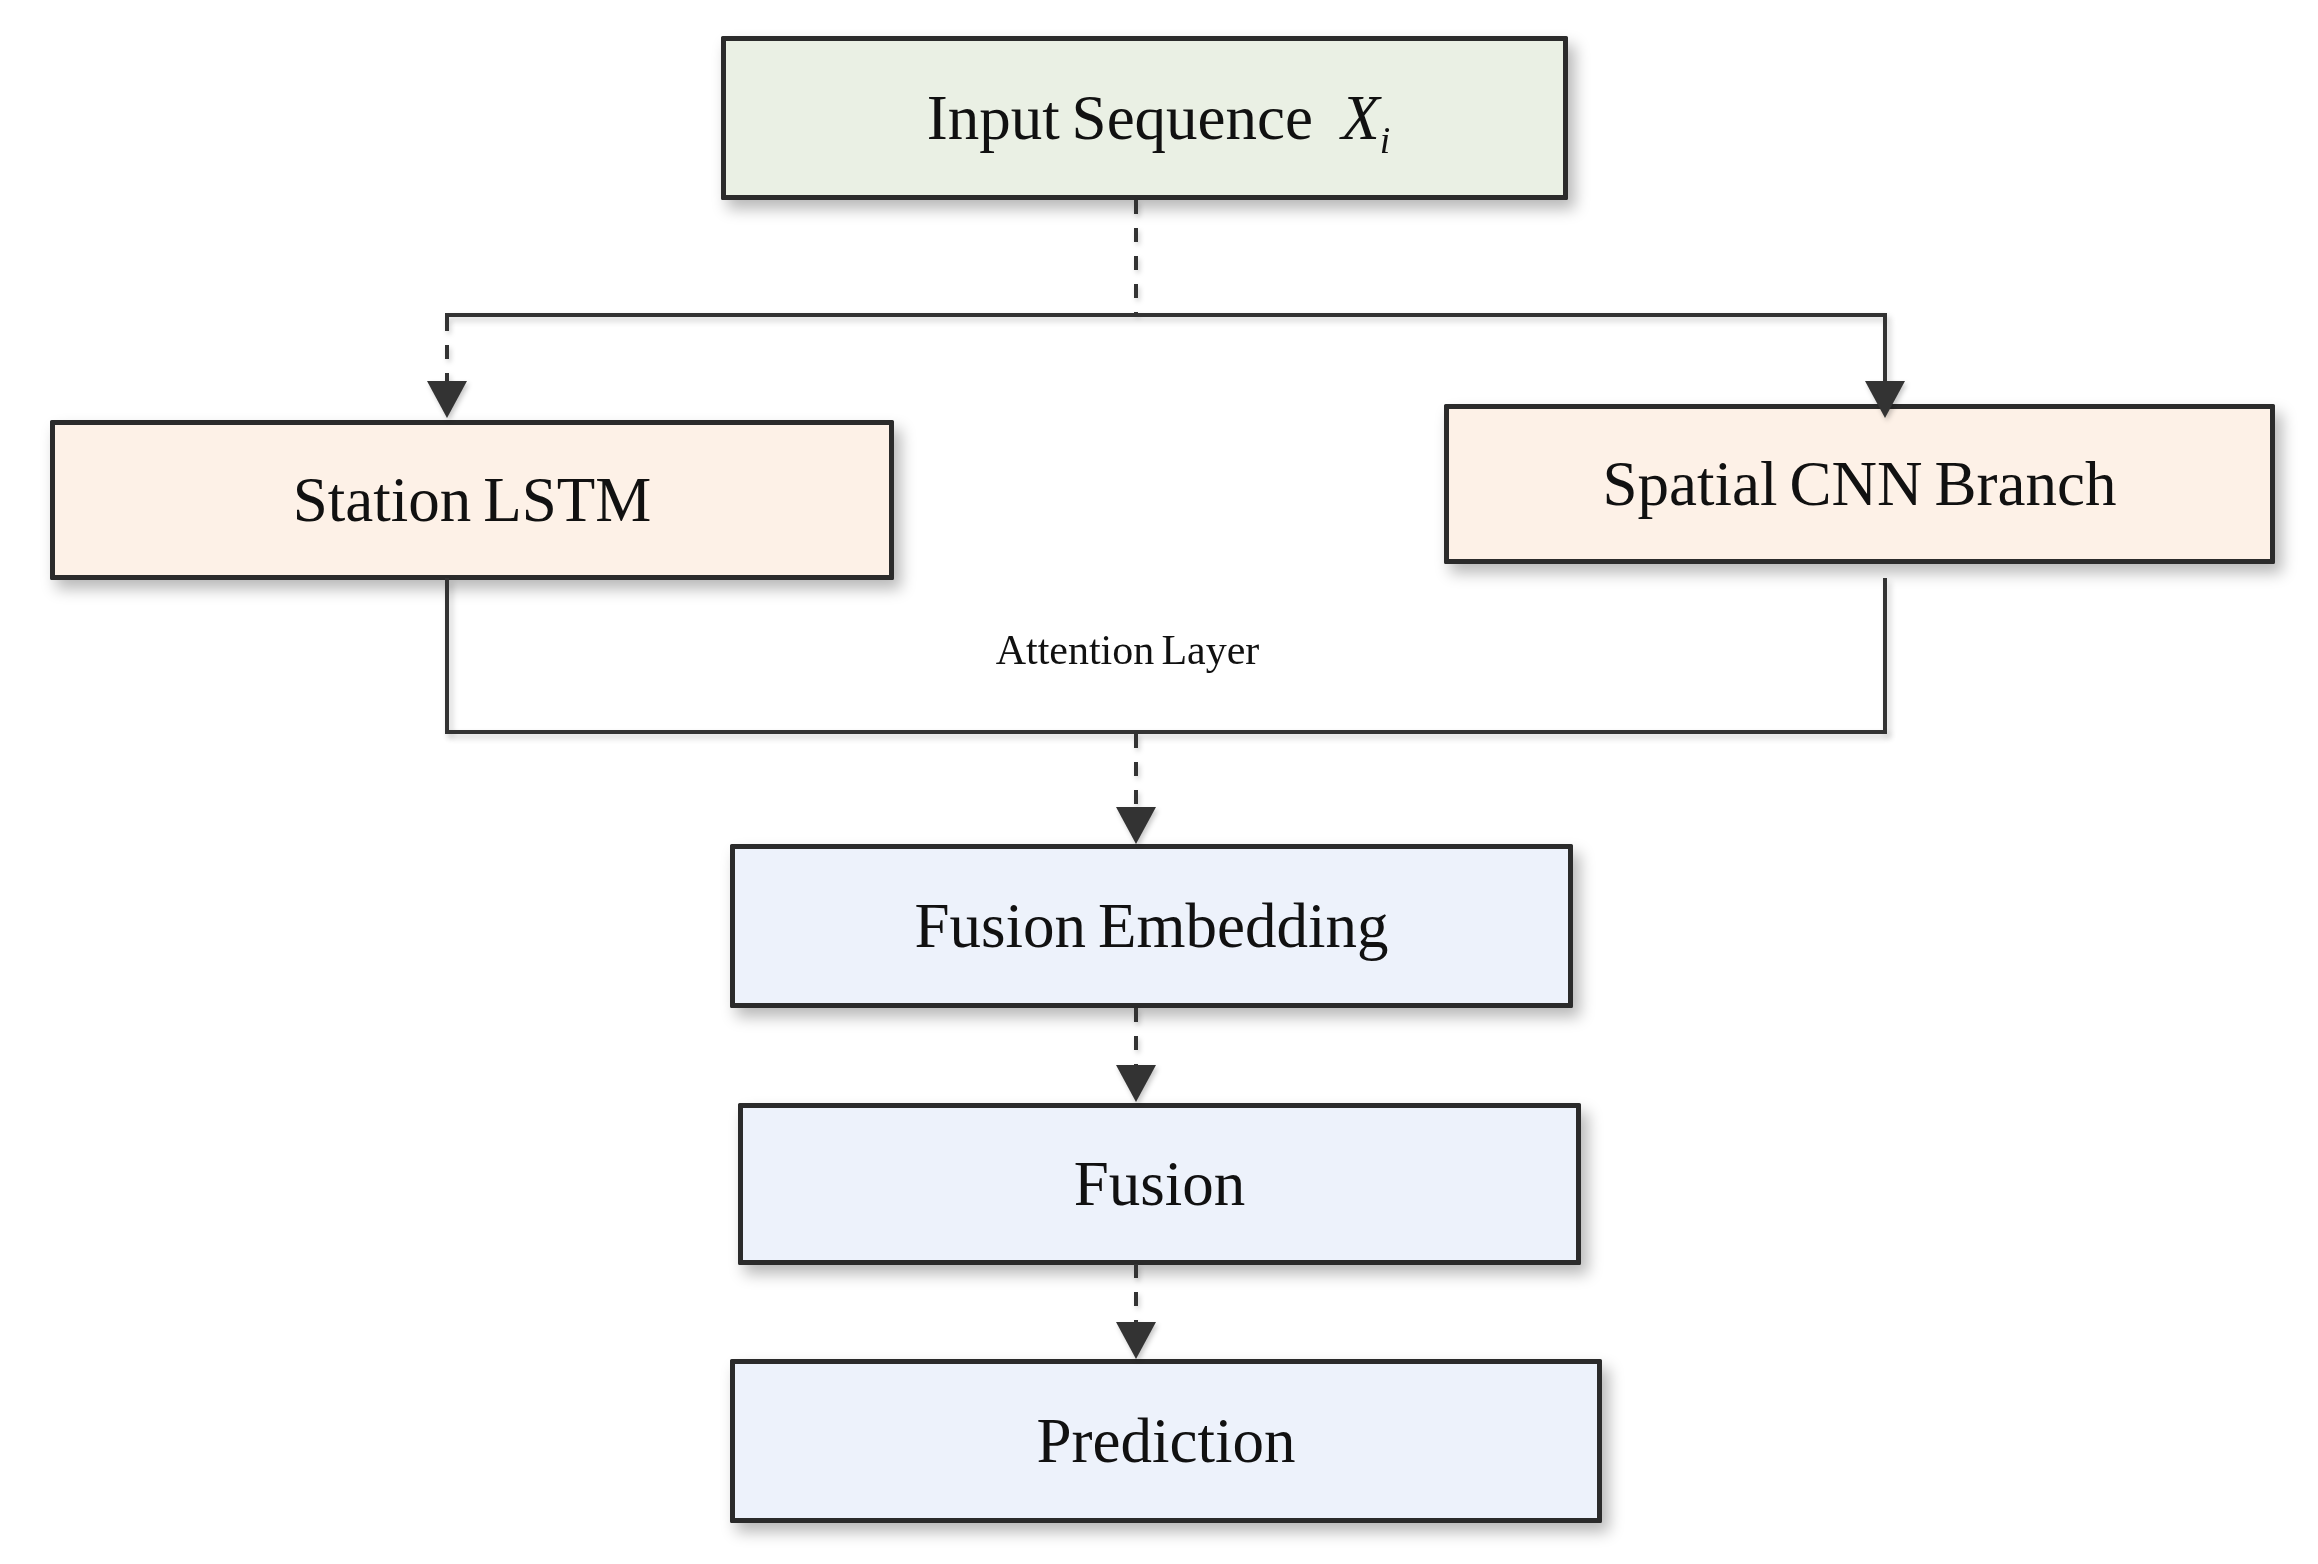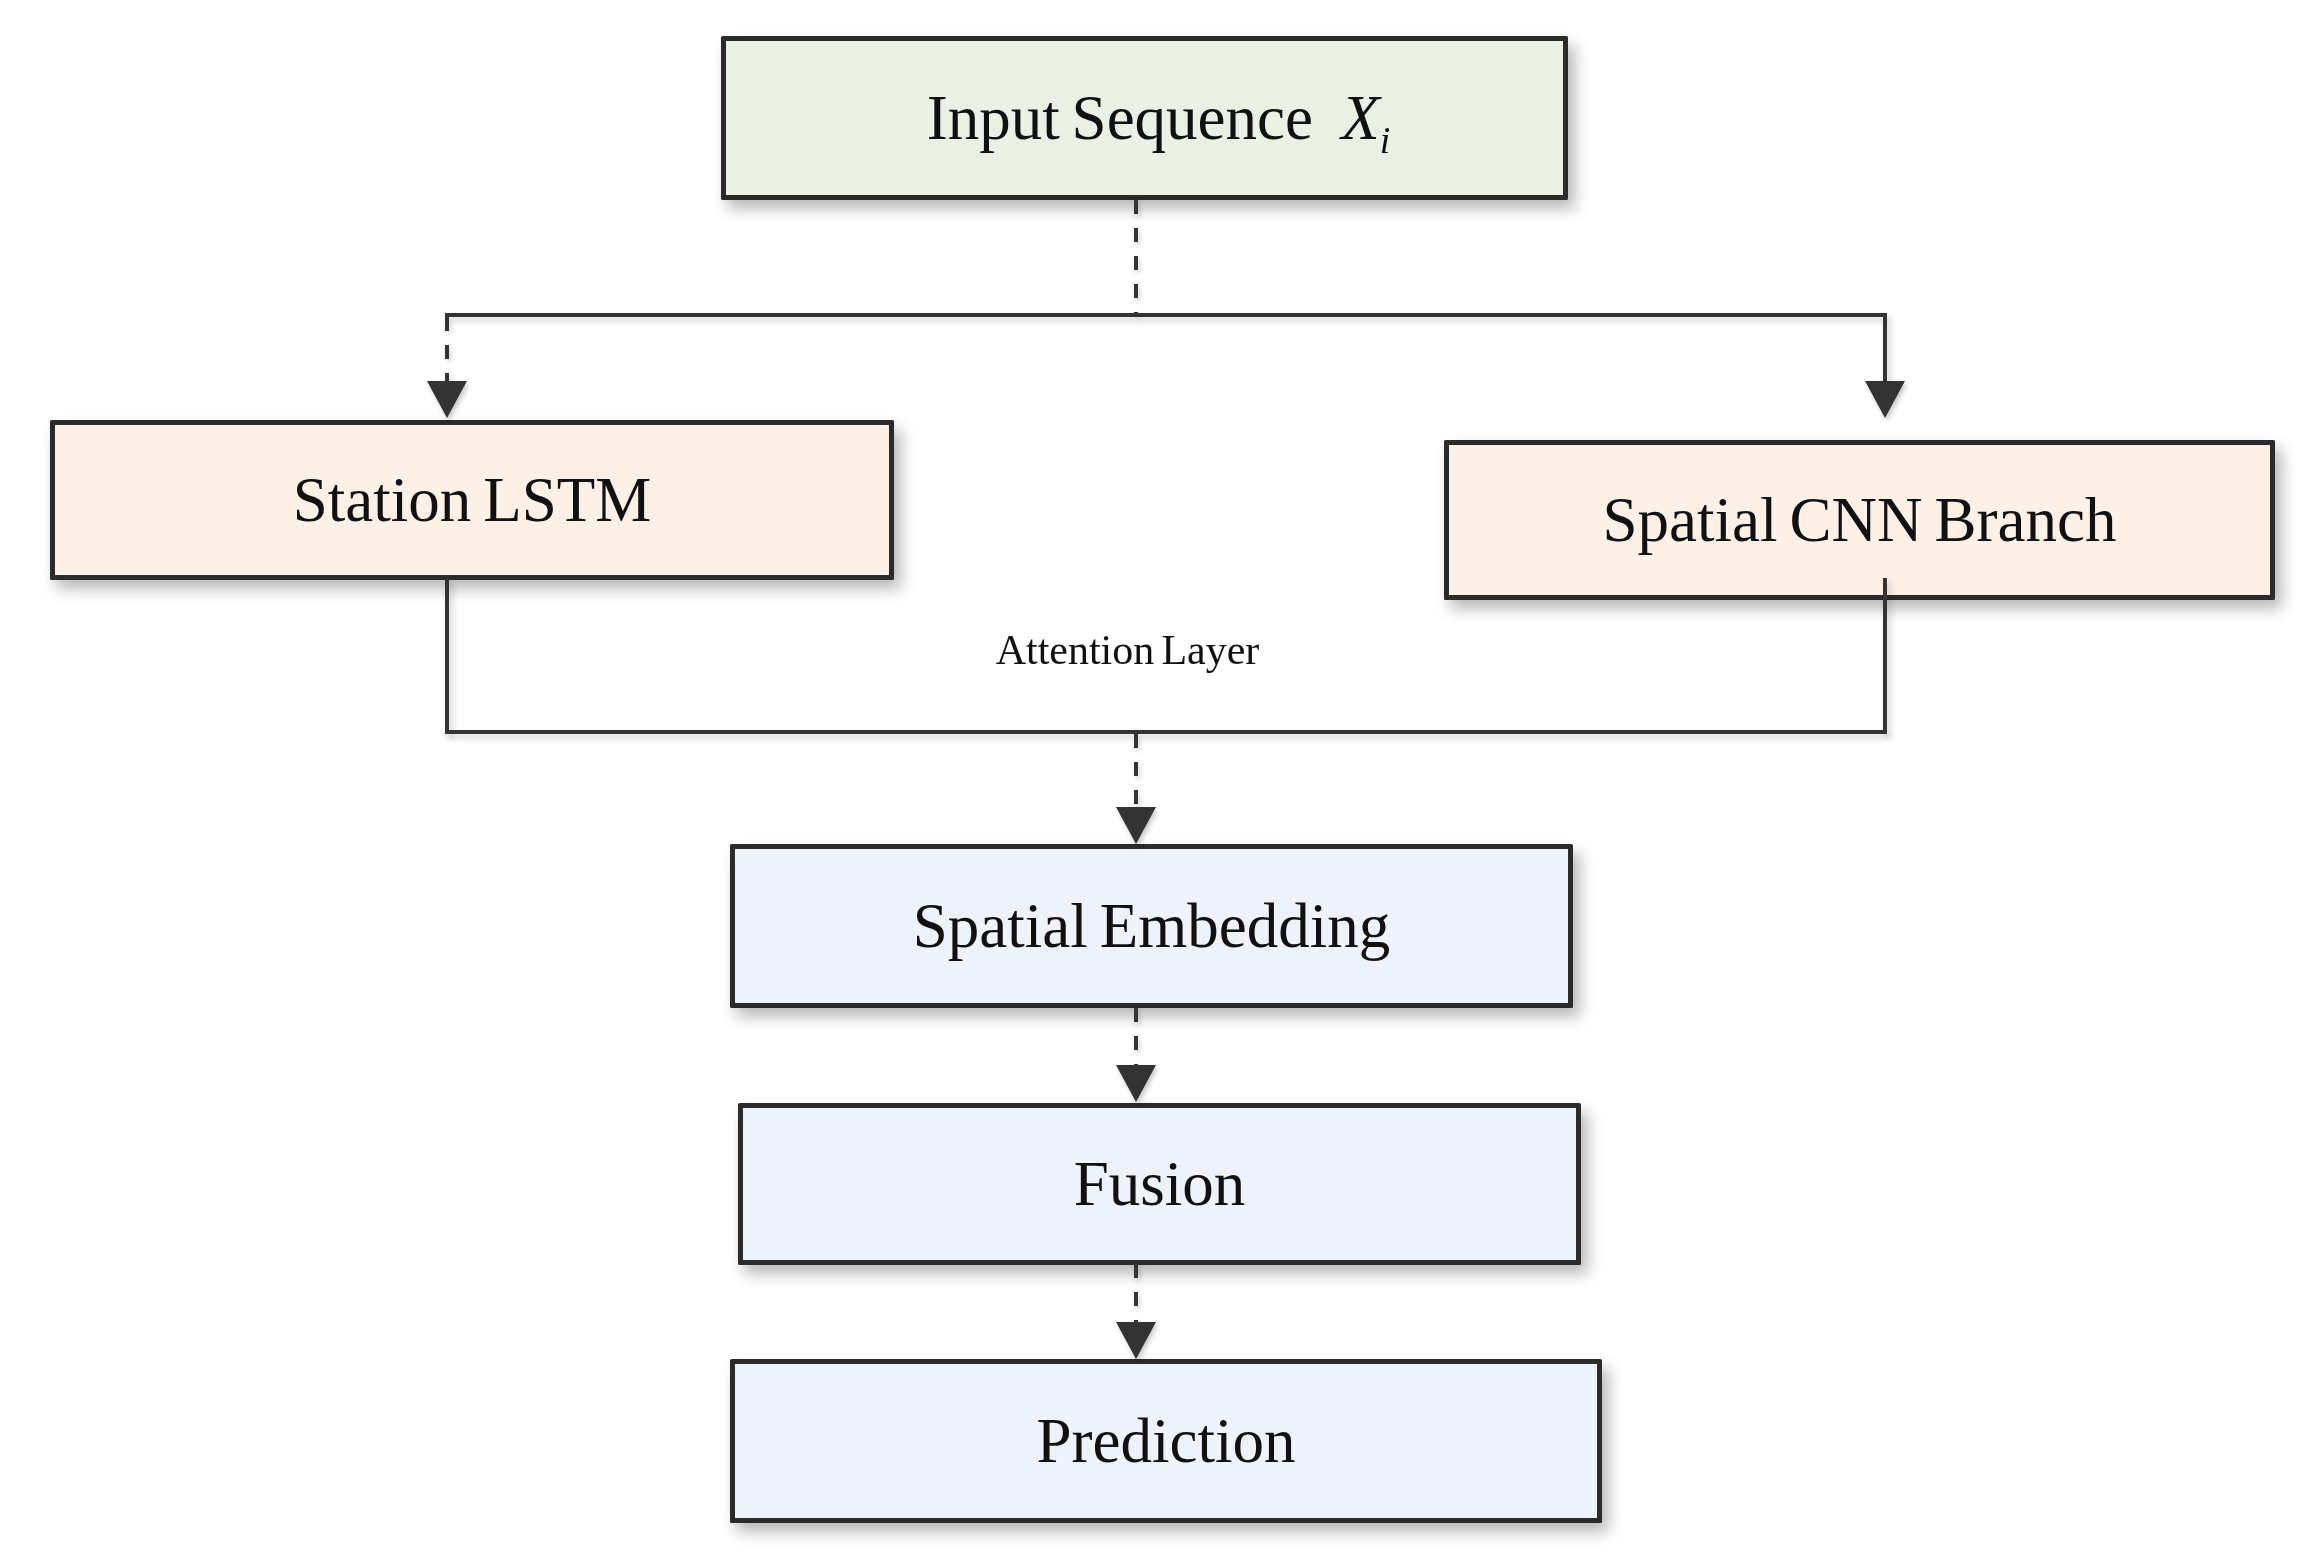--- a/index.html
+++ b/index.html
@@ -38,21 +38,21 @@
   }
   .node .label {
     font-size: 63px;
     line-height: 1;
     white-space: nowrap;
     word-spacing: -0.06em;
     color: var(--text-color);
   }
   .n-input      { left: 721px;  top: 36px;   width: 847px; height: 164px; background: var(--input-fill); padding-left: 28px; }
   .n-temporal   { left: 50px;   top: 420px;  width: 844px; height: 160px; background: var(--branch-fill); }
-  .n-spatial    { left: 1444px; top: 440px;  width: 831px; height: 160px; background: var(--branch-fill); }
+  .n-spatial    { left: 1444px; top: 404px;  width: 831px; height: 160px; background: var(--branch-fill); }
   .n-station    { left: 730px;  top: 844px; width: 843px; height: 164px; background: var(--stage-fill); }
   .n-fusion     { left: 730px;  top: 1103px; width: 843px; height: 162px; background: var(--stage-fill); margin-left: 8px; }
   .n-prediction { left: 730px;  top: 1359px; width: 872px; height: 164px; background: var(--stage-fill); }
   .mathvar { margin-left: 0.45em; font-style: italic; }
   .mathvar sub { font-size: 0.6em; font-style: italic; line-height: 0; }
   
   .attention-label {
     position: absolute;
     left: 643px;
     top: 629px;
@@ -112,21 +112,21 @@
     <span class="label">Station LSTM</span>
   </div>
 
   <div class="node n-spatial">
     <span class="label">Spatial CNN Branch</span>
   </div>
 
   <div class="attention-label">Attention Layer</div>
 
   <div class="node n-station">
-    <span class="label">Spatial Embedding</span>
+    <span class="label">Fusion Embedding</span>
   </div>
 
   <div class="node n-fusion">
     <span class="label">Fusion</span>
   </div>
 
   <div class="node n-prediction">
     <span class="label">Prediction</span>
   </div>
 

